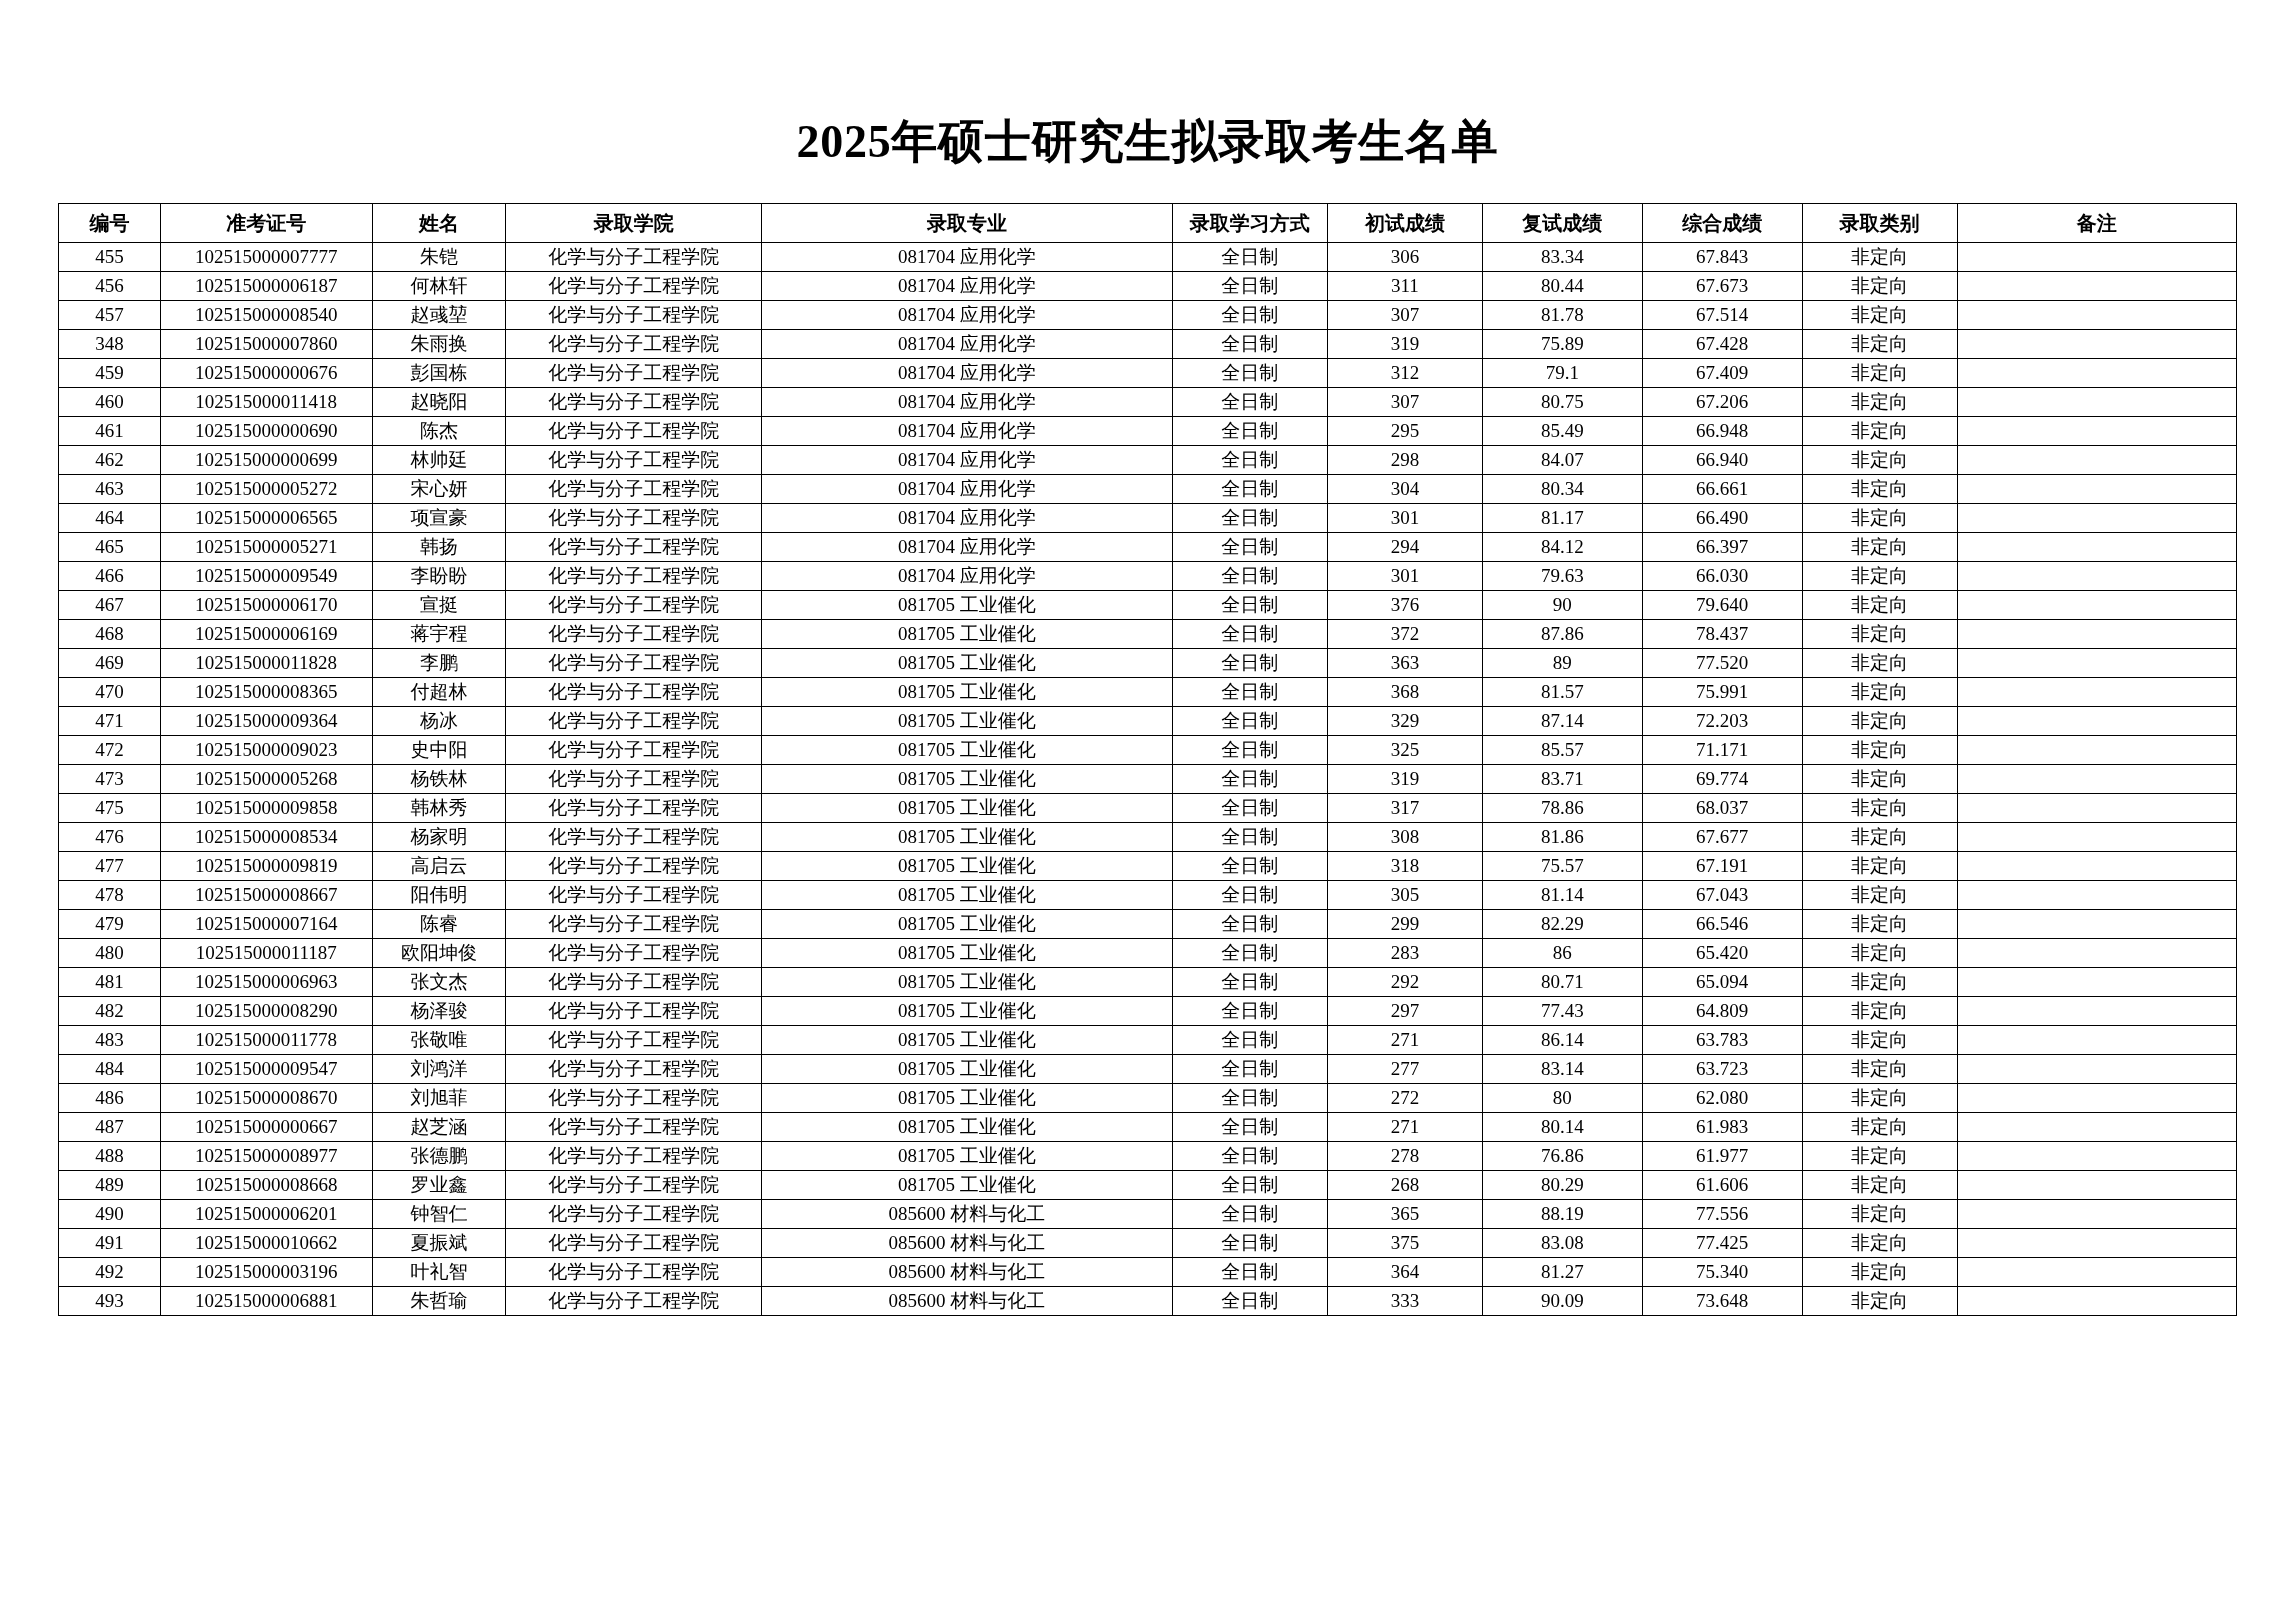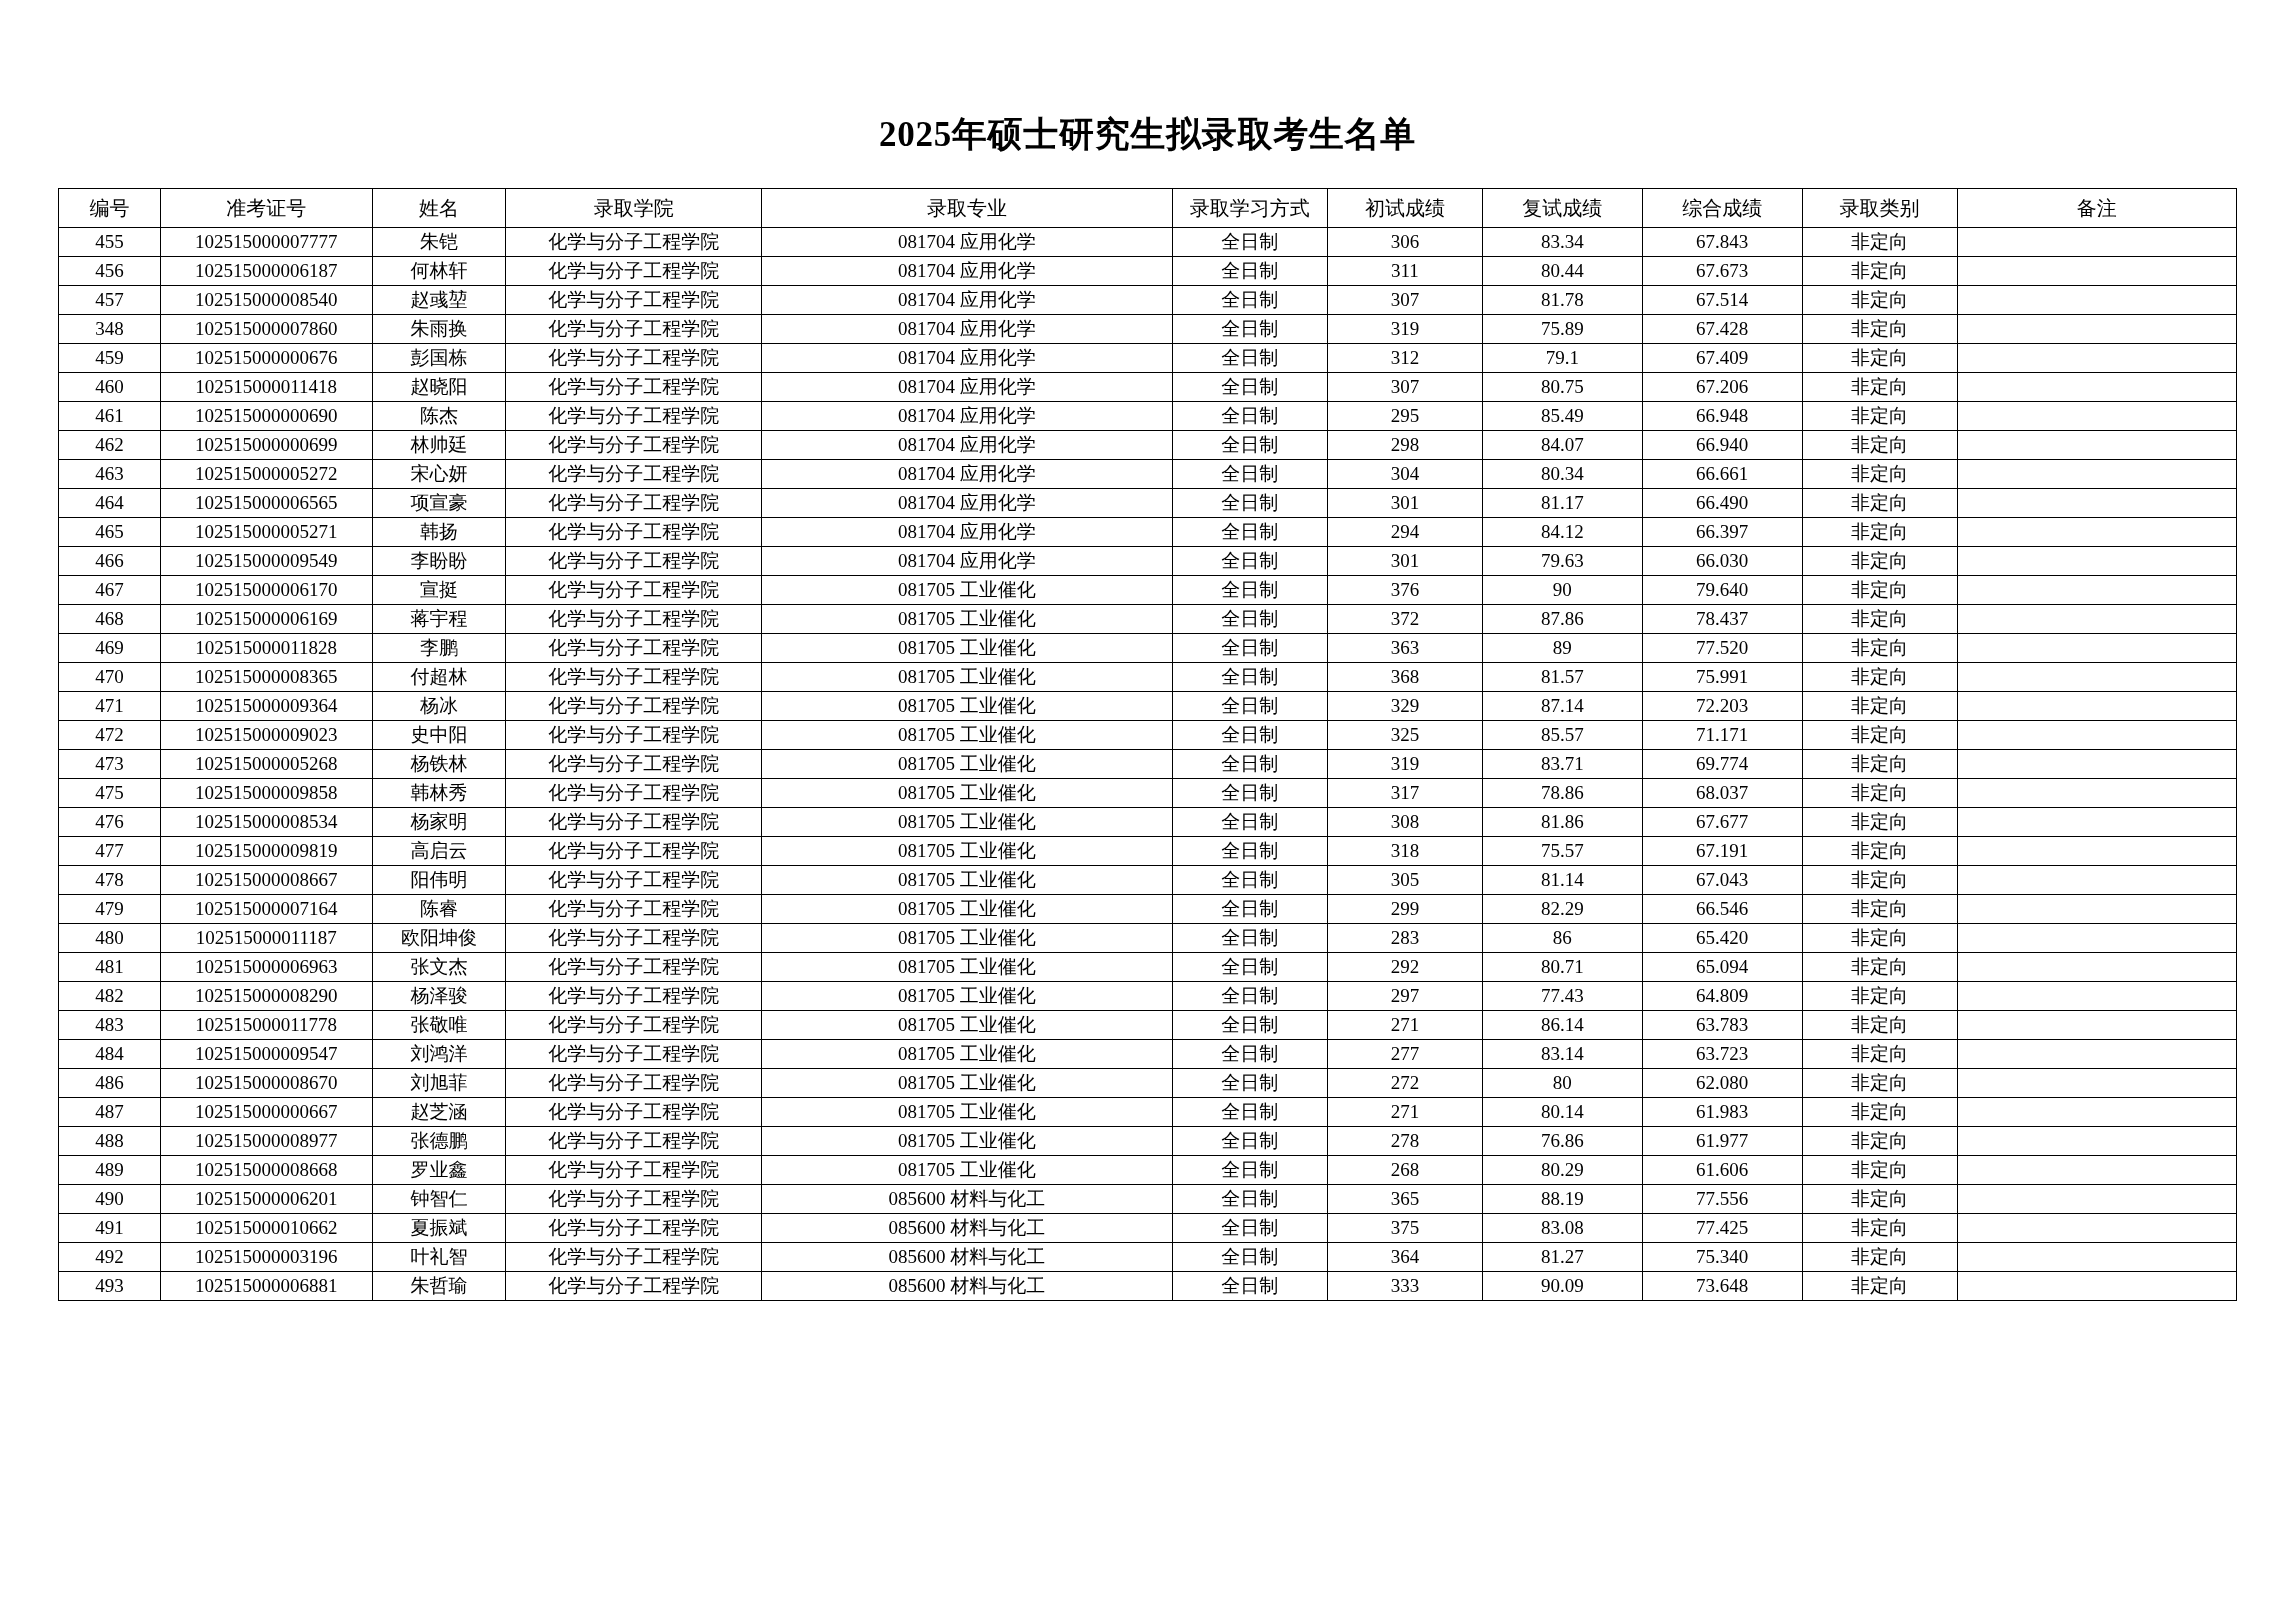--- a/index.html
+++ b/index.html
@@ -17,21 +17,21 @@
   }
   .page {
     width: 2295px;
     height: 1623px;
     box-sizing: border-box;
     padding: 0;
     position: relative;
   }
   .doc-title {
     text-align: center;
-    font-size: 35px;
+    font-size: 46px;
     font-weight: bold;
     margin-top: 111px;
     margin-bottom: 0;
     letter-spacing: 0.7px;
     font-family: "Liberation Serif", "DejaVu Serif", serif;
   }
   .table-wrap {
     margin: 30px auto 0 auto;
     width: 2179px;
   }
@@ -45,21 +45,21 @@
     border: 1.3px solid #000000;
     padding: 0;
     height: 28px;
     line-height: 28px;
     text-align: center;
     vertical-align: middle;
     white-space: nowrap;
     overflow: hidden;
   }
   table.roster thead th {
-    font-weight: normal;
+    font-weight: bold;
     font-size: 20px;
     height: 38px;
     line-height: 38px;
   }
   
   col.c-id      { width: 86px; }
   col.c-ticket  { width: 179px; }
   col.c-name    { width: 113px; }
   col.c-college { width: 216px; }
   col.c-major   { width: 347px; }

